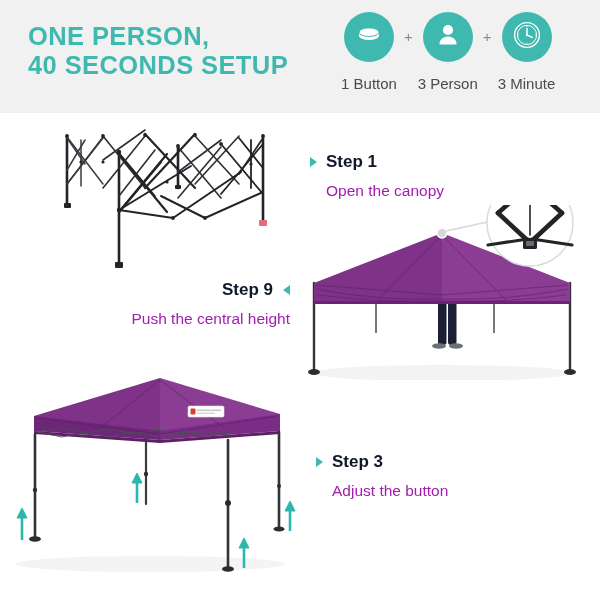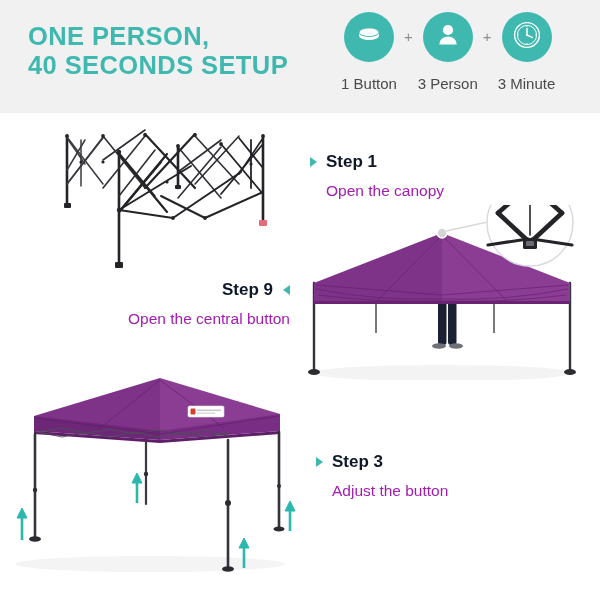--- a/index.html
+++ b/index.html
@@ -306,21 +306,21 @@
         <rect x="234" y="36" width="8" height="5" rx="1" fill="#6a6a72"></rect>
       </g>
     </svg>
   </div>
 
   <div class="step" id="step2">
     <div class="step-head right">
       <span>Step 9</span>
       <span class="tri tri-left"></span>
     </div>
-    <div class="step-desc right">Open the central button</div>
+    <div class="step-desc right">Push the central height</div>
   </div>
 
   <div class="illus" id="canopy-bottom">
     <svg viewBox="0 0 300 205">
       <ellipse cx="150" cy="196" rx="135" ry="8" fill="#f4f4f4"></ellipse>
 
       <g stroke="#3a3a42" stroke-width="2.2" stroke-linecap="round">
         <line x1="146" y1="62" x2="146" y2="136"></line>
       </g>
 

